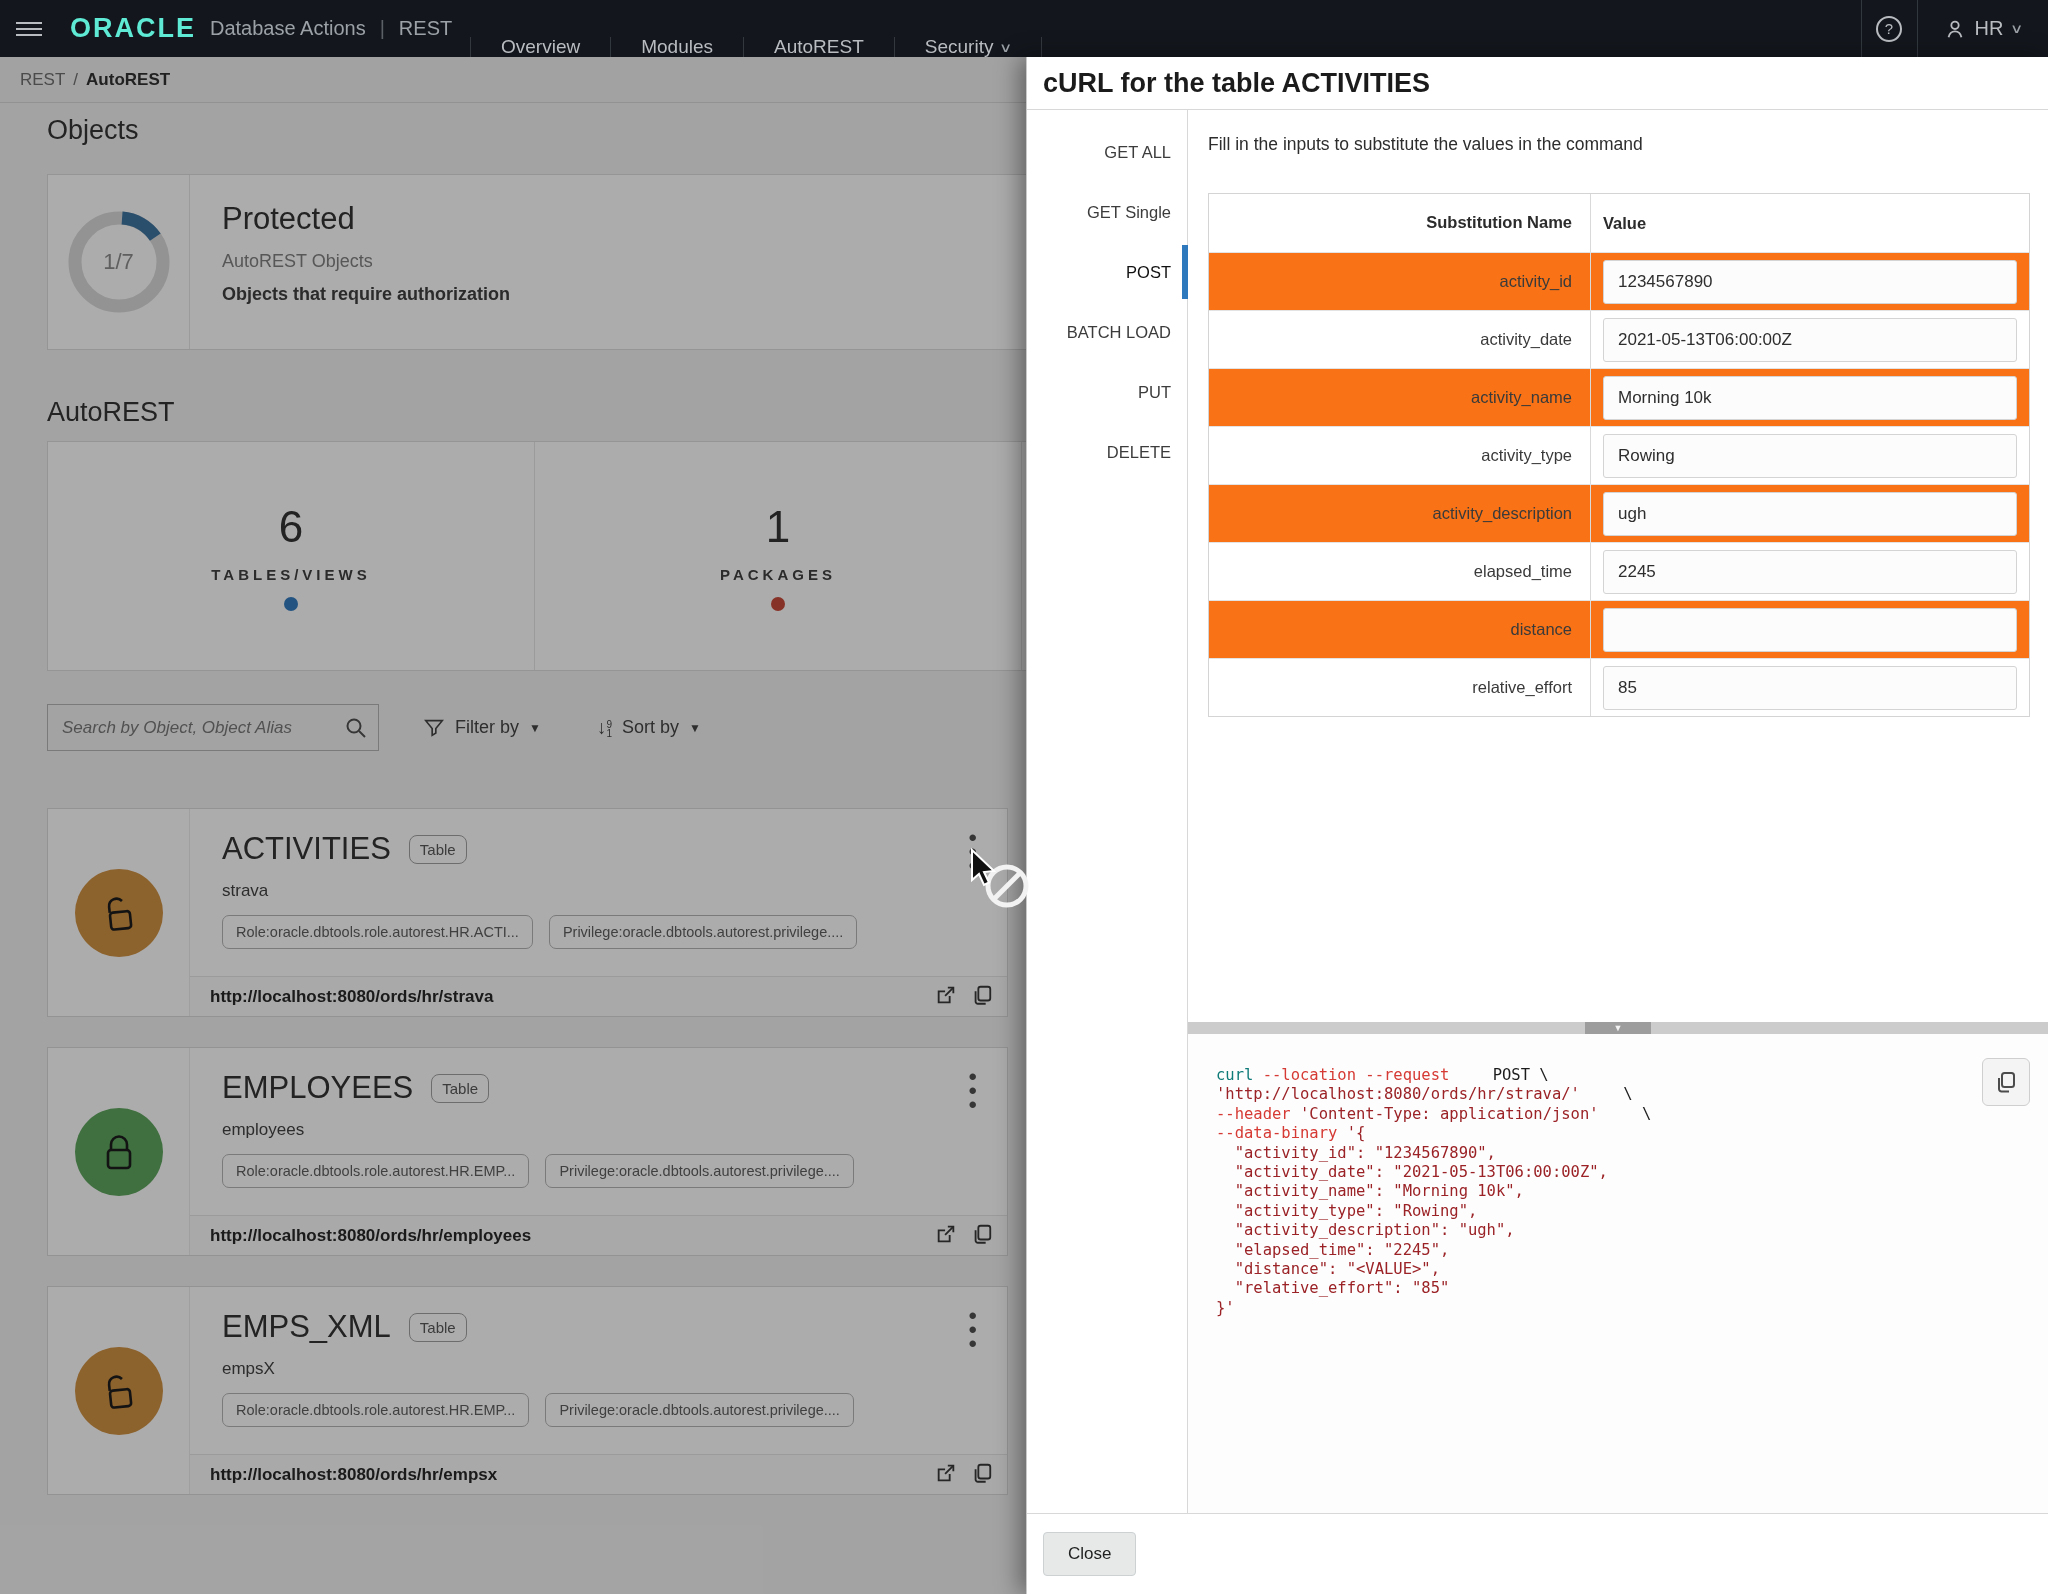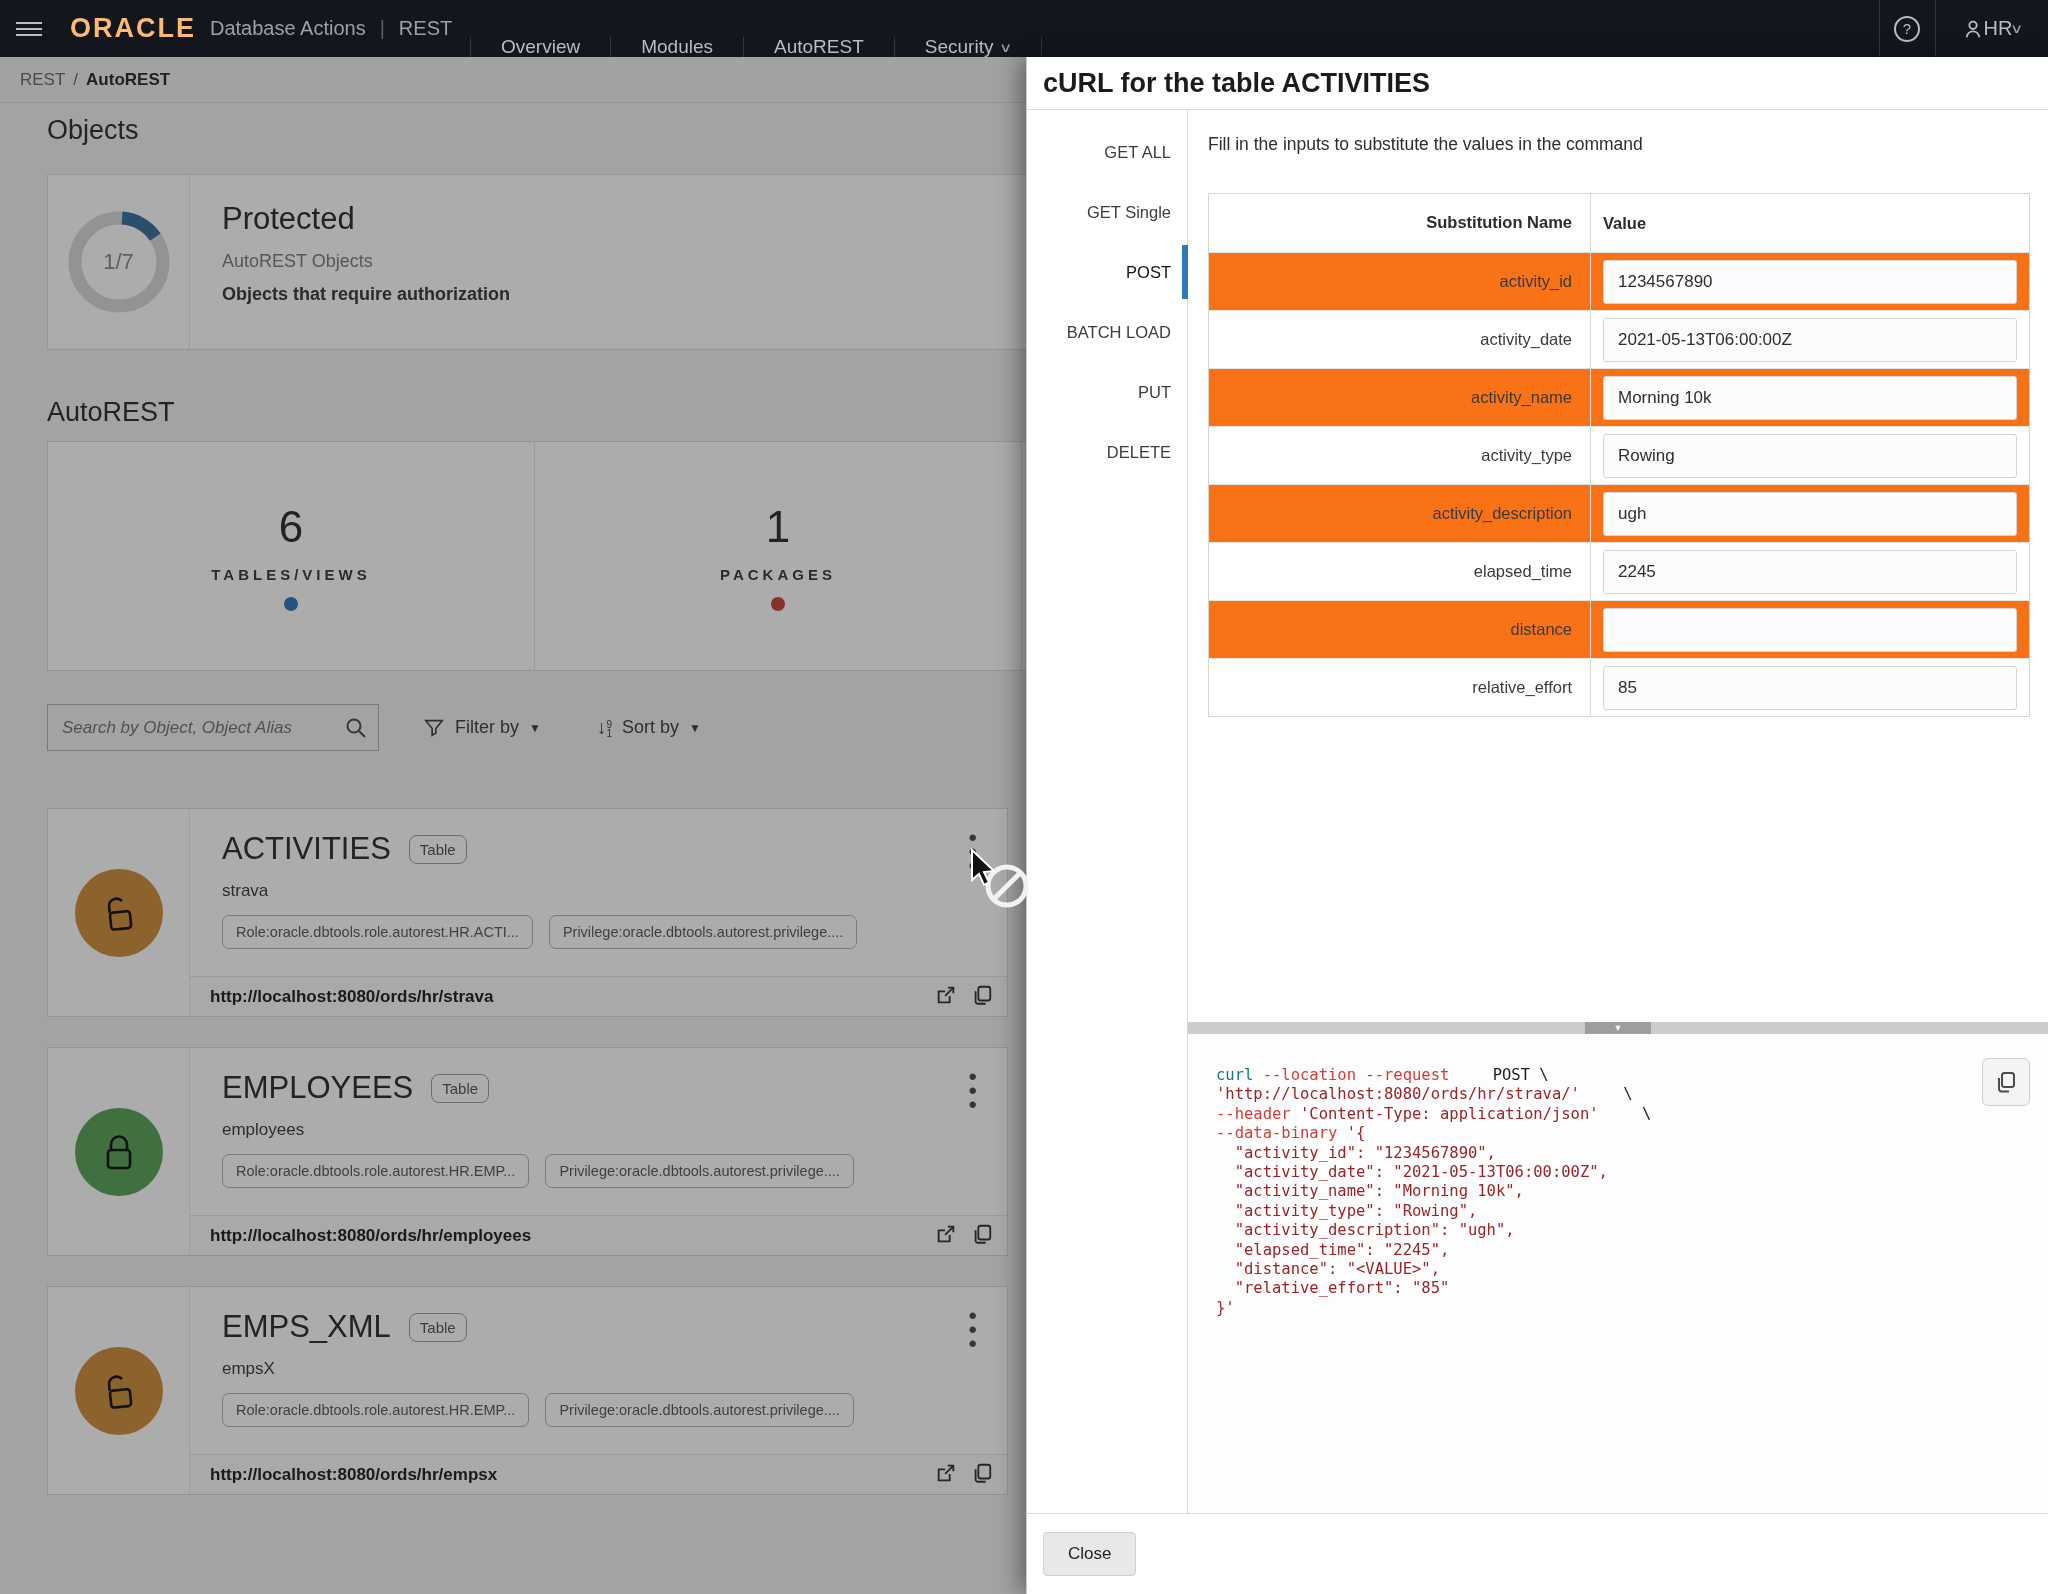--- a/index.html
+++ b/index.html
@@ -5,30 +5,30 @@
   * { margin:0; padding:0; box-sizing:border-box; }
   html,body { width:2048px; height:1594px; overflow:hidden; }
   body { font-family:"Liberation Sans", sans-serif; background:#f4f4f4; position:relative; }
 
   
   .navbar { position:absolute; left:0; top:0; width:2048px; height:57px; background:#13171d; display:flex; align-items:stretch; z-index:20; color:#b9bcc0; }
   .nav-burger { width:58px; display:flex; align-items:center; justify-content:center; cursor:pointer; }
   .burger-lines { width:26px; }
   .burger-lines div { height:2px; background:#b9bcc0; margin:4px 0; }
   .brand { display:flex; align-items:center; gap:14px; padding-left:12px; width:412px; }
-  .brand-oracle { font-size:27px; font-weight:700; letter-spacing:2px; color:#fdba74; }
+  .brand-oracle { font-size:27px; font-weight:700; letter-spacing:2px; color:#5eead4; }
   .brand-product { font-size:20px; color:#9ba1a7; }
   .brand-sep { color:#5b6066; font-size:20px; }
   .brand-section { font-size:20px; color:#9ba1a7; }
   .nav-tabs { display:flex; align-items:stretch; }
   .nav-tab { display:flex; align-items:center; padding:0 30px; font-size:19px; color:#b9bcc0; border-left:1px solid #33383f; cursor:pointer; gap:8px;margin-top:37px; }
   .nav-tab:last-child { border-right:1px solid #33383f; }
   .nav-right { margin-left:auto; display:flex; align-items:stretch; }
   .nav-icon-btn { width:56px; display:flex; align-items:center; justify-content:center; border-left:1px solid #33383f; cursor:pointer; }
-  .nav-user { display:flex; align-items:center; padding:0 26px; border-left:1px solid #33383f; font-size:20px; color:#b9bcc0; cursor:pointer; }
+  .nav-user { display:flex; align-items:center; gap:9px; padding:0 26px; border-left:1px solid #33383f; font-size:20px; color:#b9bcc0; cursor:pointer; }
   .chev { font-size:13px; color:#9ba1a7; transform:scaleX(1.4); }
 
   
   .page { position:absolute; left:0; top:57px; width:2048px; height:1537px; background:#f2f2f2; }
   .breadcrumb-bar { height:46px; background:#f0f0f0; border-bottom:1px solid #d8d8d8; display:flex; align-items:center; padding-left:20px; font-size:17px; gap:8px; }
   .bc-rest { color:#6b6b6b; cursor:pointer; }
   .bc-sep { color:#6b6b6b; }
   .bc-current { color:#2b2b2b; font-weight:700; }
   .h-section { position:absolute; left:47px; font-size:27px; color:#2f2f2f; }
 

